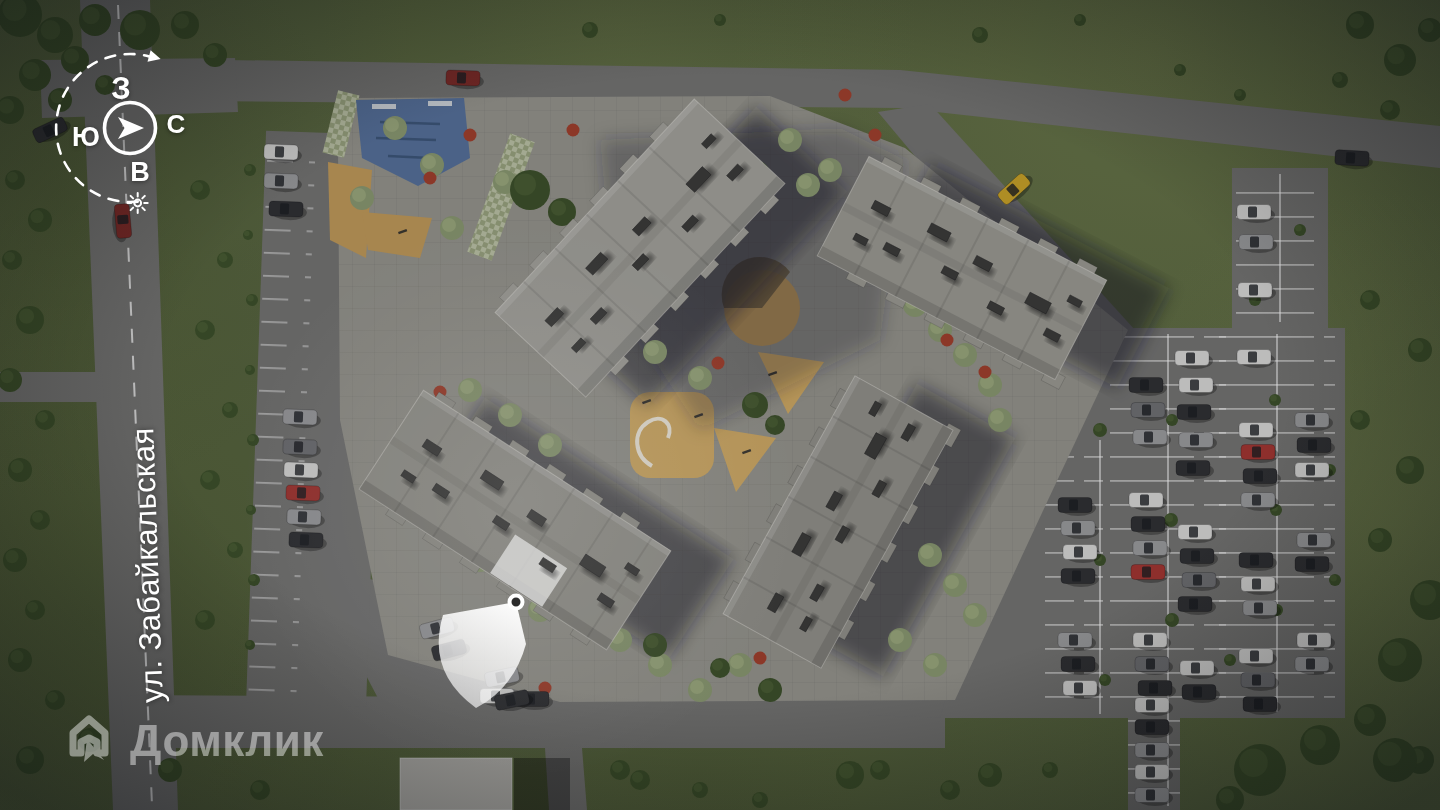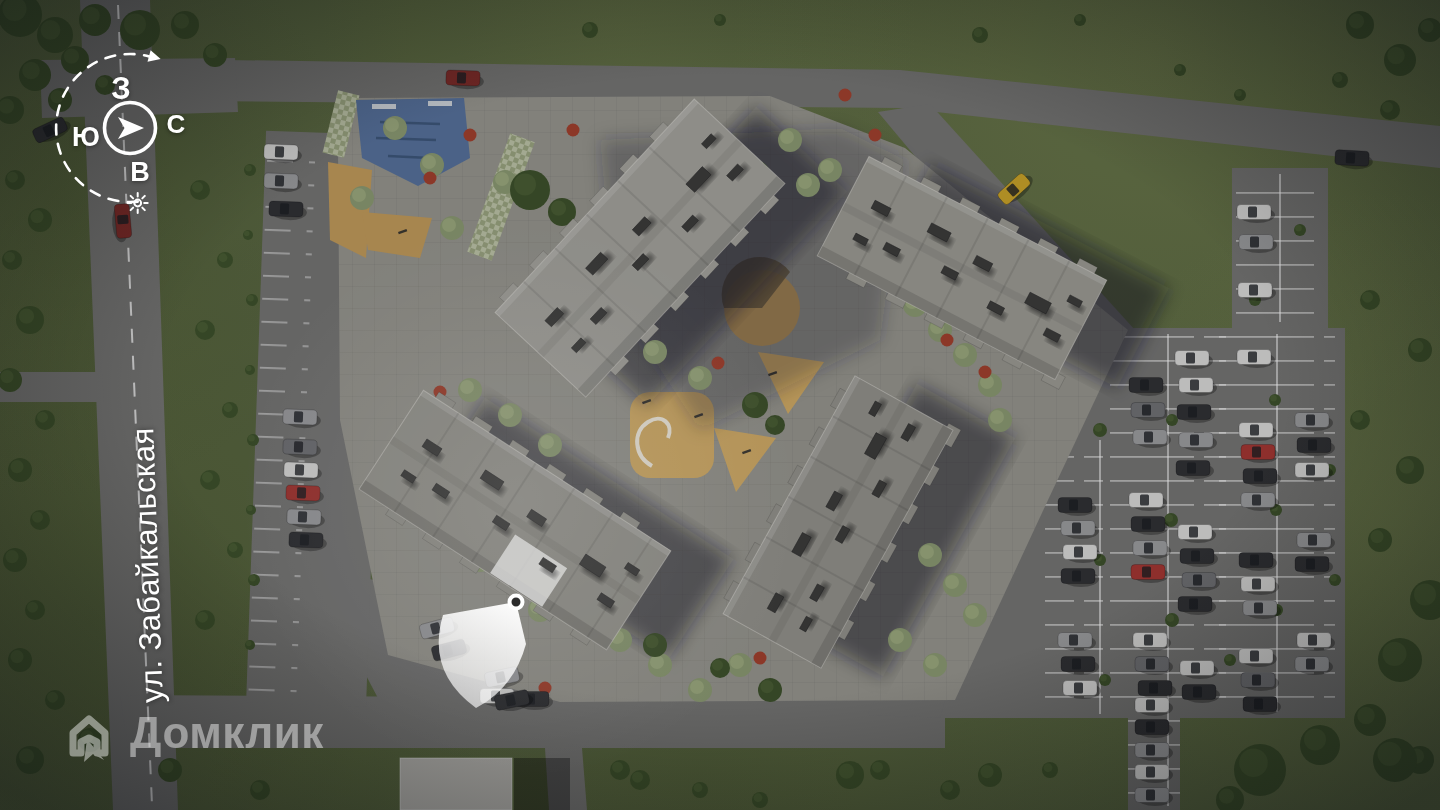--- a/index.html
+++ b/index.html
@@ -14,21 +14,21 @@
   #cl-w{left:81px;top:52px;font-size:31px;}
   #cl-n{left:136px;top:88px;font-size:26px;}
   #cl-s{left:46px;top:101px;font-size:27px;}
   #cl-e{left:100px;top:136px;font-size:27px;}
   
   #street-label{position:absolute;left:148px;top:565px;color:#fff;font-size:31px;
       font-weight:500;letter-spacing:.5px;white-space:nowrap;
       transform:translate(-50%,-50%) rotate(-92deg);
       text-shadow:0 1px 5px rgba(0,0,0,.45);}
   
-  #watermark{position:absolute;left:60px;top:708px;display:flex;align-items:flex-start;
+  #watermark{position:absolute;left:60px;top:708px;display:flex;align-items:flex-end;
       gap:12px;opacity:.45;}
   #watermark .brand{color:#fff;font-size:44px;font-weight:bold;letter-spacing:.5px;}
 </style>
 </head>
 <body>
 
 <div id="stage">
 
   <svg id="scene" width="1440" height="810" viewBox="0 0 1440 810">
     <defs>

